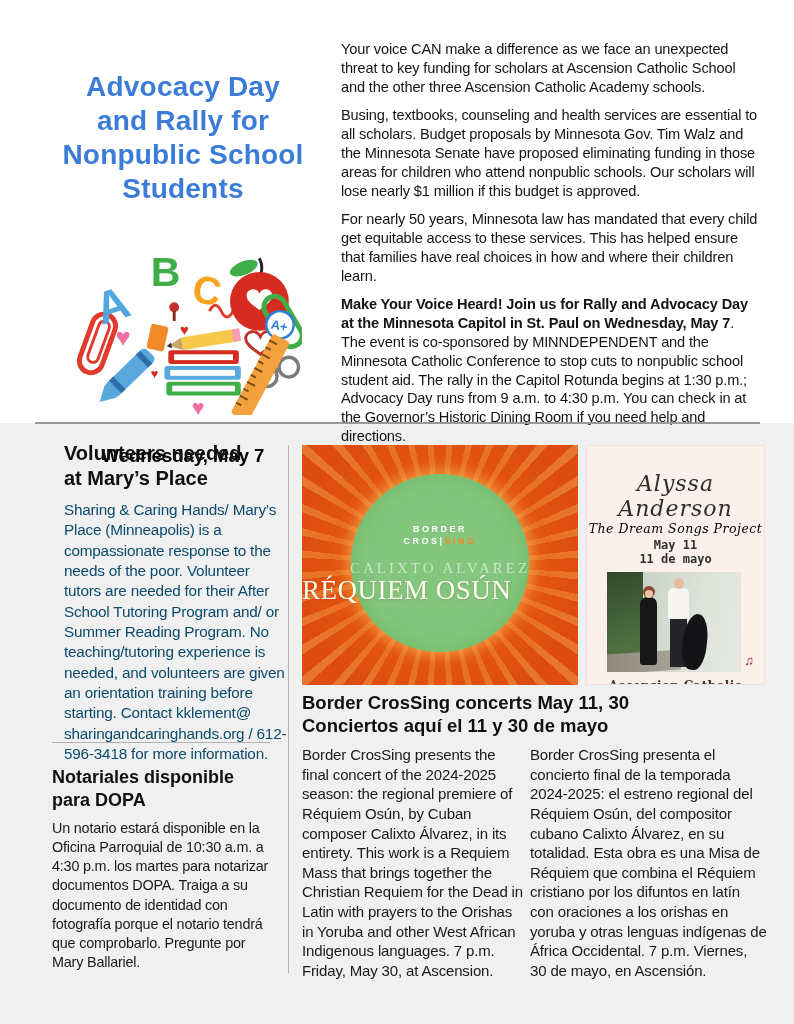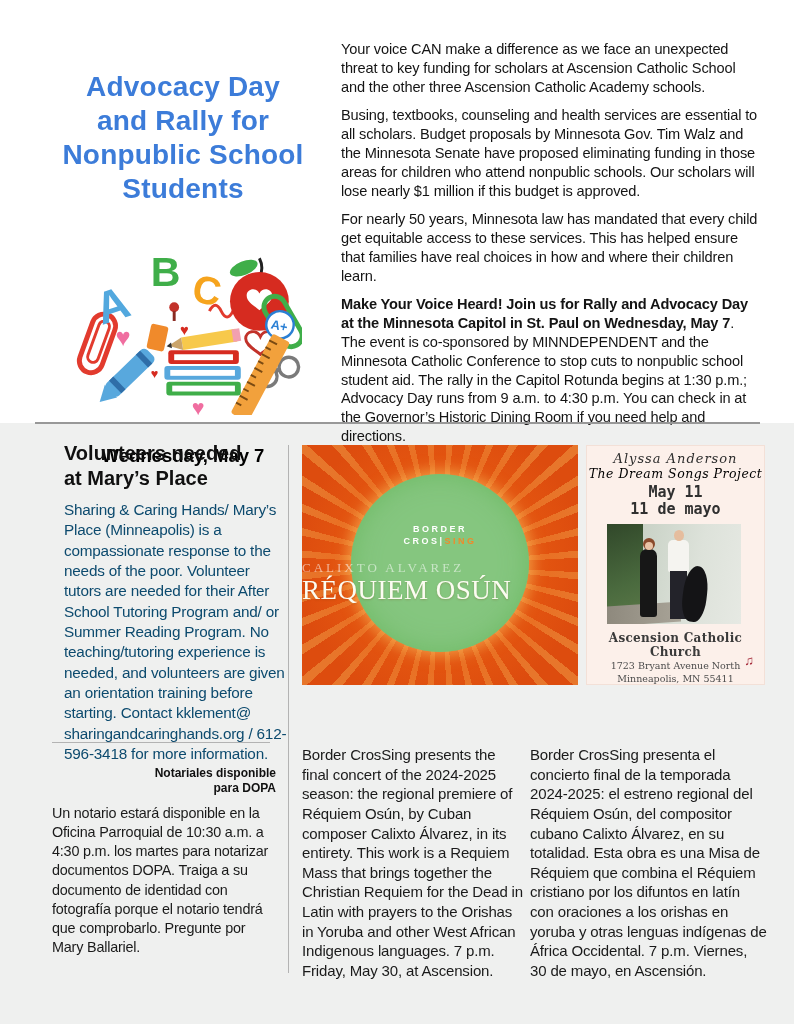--- a/index.html
+++ b/index.html
@@ -22,50 +22,50 @@
     position:absolute; left:341px; top:40px; width:421px;
     font-size:14.6px; line-height:1.30; letter-spacing:-0.15px; color:#141414;
   }
   .adv-right p { margin:0 0 9px 0; }
   
   .hdivider { position:absolute; left:35px; top:422px; width:725px; border-top:2px solid #989898; z-index:3; }
   
   .lower-bg { position:absolute; left:0; top:423px; width:794px; height:601px; background:#eff0ef; }
   .vol-col { position:absolute; left:64px; top:441px; width:224px; }
   .col-heading { font-size:20px; font-weight:bold; line-height:1.25; color:#101010; white-space:pre-line; }
-  .col-heading.small { font-size:12px;text-align:right; }
+  .col-heading.small { font-size:18px; }
   .vol-body { margin-top:9px; font-size:15.3px; line-height:1.33; letter-spacing:-0.2px; color:#0c4a6e; overflow-wrap:break-word; }
   .vol-divider { position:absolute; left:52px; top:742px; width:218px; border-top:1px solid #b3b3b3; }
   .not-col { position:absolute; left:52px; top:766px; width:224px; }
   .not-body { margin-top:8px; font-size:14.4px; line-height:1.33; letter-spacing:-0.2px; color:#1a1a1a; }
   .vdivider { position:absolute; left:288px; top:445px; width:1px; height:528px; background:#b3b3b3; }
   
   .album { position:absolute; left:302px; top:445px; width:276px; height:240px; background:#dd4c0e; overflow:hidden;padding-left:18px; }
   .album .glow { position:absolute; inset:0;
     background: radial-gradient(circle at 50% 49%, rgba(255,240,160,.95) 0%, rgba(252,170,50,.75) 30%, rgba(238,100,20,.35) 55%, rgba(220,70,10,0) 78%); }
   .album .rays { position:absolute; inset:-40px;
     background: repeating-conic-gradient(from 3deg at 50% 50%, rgba(255,215,110,.30) 0deg 3deg, rgba(255,215,110,0) 3deg 9deg); }
   .album .disc { position:absolute; left:50%; top:49%; transform:translate(-50%,-50%);
     width:178px; height:178px; border-radius:50%; background:#85c67f;
     box-shadow: inset 0 0 26px rgba(110,185,100,.95), 0 0 18px rgba(255,230,140,.5); }
   .album .a-logo { position:absolute; left:0; top:78px; width:100%; text-align:center;
     font-size:9px; font-weight:bold; letter-spacing:2.5px; color:#ffffff; line-height:1.35; }
   .album .a-logo .sing { color:#f08a2b; }
-  .album .a-artist { position:absolute; left:0; top:115px; width:100%; 
-    font-family:"Liberation Serif", serif; font-size:13px; letter-spacing:3px; color:rgba(255,255,255,.55); }
+  .album .a-artist { position:absolute; left:0; top:115px; width:100%; text-align:center;
+    font-family:"Liberation Serif", serif; font-size:15px; letter-spacing:3px; color:rgba(255,255,255,.55); }
   .album .a-title { position:absolute; left:0; top:130px; width:100%; text-align:left;
     font-family:"Liberation Serif", serif; font-size:27px; letter-spacing:.5px; color:#fcfcf2;
     white-space:nowrap; text-shadow:0 1px 2px rgba(120,60,10,.25); }
   
   .flyer { position:absolute; left:586px; top:445px; width:179px; height:240px; background:#fcf0ea;
     text-align:center; overflow:hidden; border:1px solid #f3e0d7; }
-  .f-performer { margin-top:5px; font-family:"DejaVu Serif", serif; font-style:italic; font-size:13px;
+  .f-performer { margin-top:25px; font-family:"DejaVu Serif", serif; font-style:italic; font-size:22px;
     letter-spacing:1px; color:#2d2d2d; }
   .f-project { font-family:"DejaVu Serif", serif; font-style:italic; font-size:12.5px; letter-spacing:.5px; color:#000000; }
-  .f-date { margin-top:3px; font-family:"DejaVu Sans Mono", monospace; font-weight:bold; font-size:15px;
+  .f-date { margin-top:3px; font-family:"DejaVu Sans Mono", monospace; font-weight:bold; font-size:12px;
     line-height:1.15; color:#303030; white-space:pre-line; }
   .f-photo { position:relative; width:134px; height:100px; margin:5px 0 0 20px; background:#d6dbd2; overflow:hidden; }
   .f-photo .foliage { position:absolute; left:0; top:0; width:27%; height:100%;
     background:linear-gradient(160deg,#31482a 0%, #4a6a3e 60%, #5d7a49 100%); }
   .f-photo .wall { position:absolute; right:0; top:0; width:73%; height:100%;
     background:linear-gradient(100deg,#c9d2c6 0%, #dde2da 55%, #e6e9e3 100%); }
   .f-photo .path { position:absolute; left:0; bottom:0; width:55%; height:20%;
     background:linear-gradient(90deg,#8e897d,#a9a498); transform:skewY(-4deg); }
   .f-photo .woman-hair { position:absolute; left:36px; top:14px; width:12px; height:12px; border-radius:50%; background:#8a4a2c; }
   .f-photo .woman-face { position:absolute; left:38px; top:18px; width:8px; height:8px; border-radius:50%; background:#e9c3a6; }
@@ -211,16 +211,20 @@
       <div class="man-pants"></div>
       <div class="man-head"></div>
       <div class="guitar-case"></div>
     </div>
     <div class="f-venue">Ascension Catholic Church</div>
     <div class="f-addr"><span>1723 Bryant Avenue North</span><br><span>Minneapolis, MN 55411</span></div>
 
     <div class="f-note">♫</div>
   </div>
 
+  <div class="concert-heading">
+    <div>Border CrosSing concerts May 11, 30</div>
+    <div>Conciertos aquí el 11 y 30 de mayo</div>
+  </div>
   <div class="concert-en">Border CrosSing presents the final concert of the 2024-2025 season: the regional premiere of Réquiem Osún, by Cuban composer Calixto Álvarez, in its entirety. This work is a Requiem Mass that brings together the Christian Requiem for the Dead in Latin with prayers to the Orishas in Yoruba and other West African Indigenous languages. 7 p.m. Friday, May 30, at Ascension.</div>
   <div class="concert-es">Border CrosSing presenta el concierto final de la temporada 2024-2025: el estreno regional del Réquiem Osún, del compositor cubano Calixto Álvarez, en su totalidad. Esta obra es una Misa de Réquiem que combina el Réquiem cristiano por los difuntos en latín con oraciones a los orishas en yoruba y otras lenguas indígenas de África Occidental. 7 p.m. Viernes, 30 de mayo, en Ascensión.</div>
 
 </div>
 
 </body></html>

